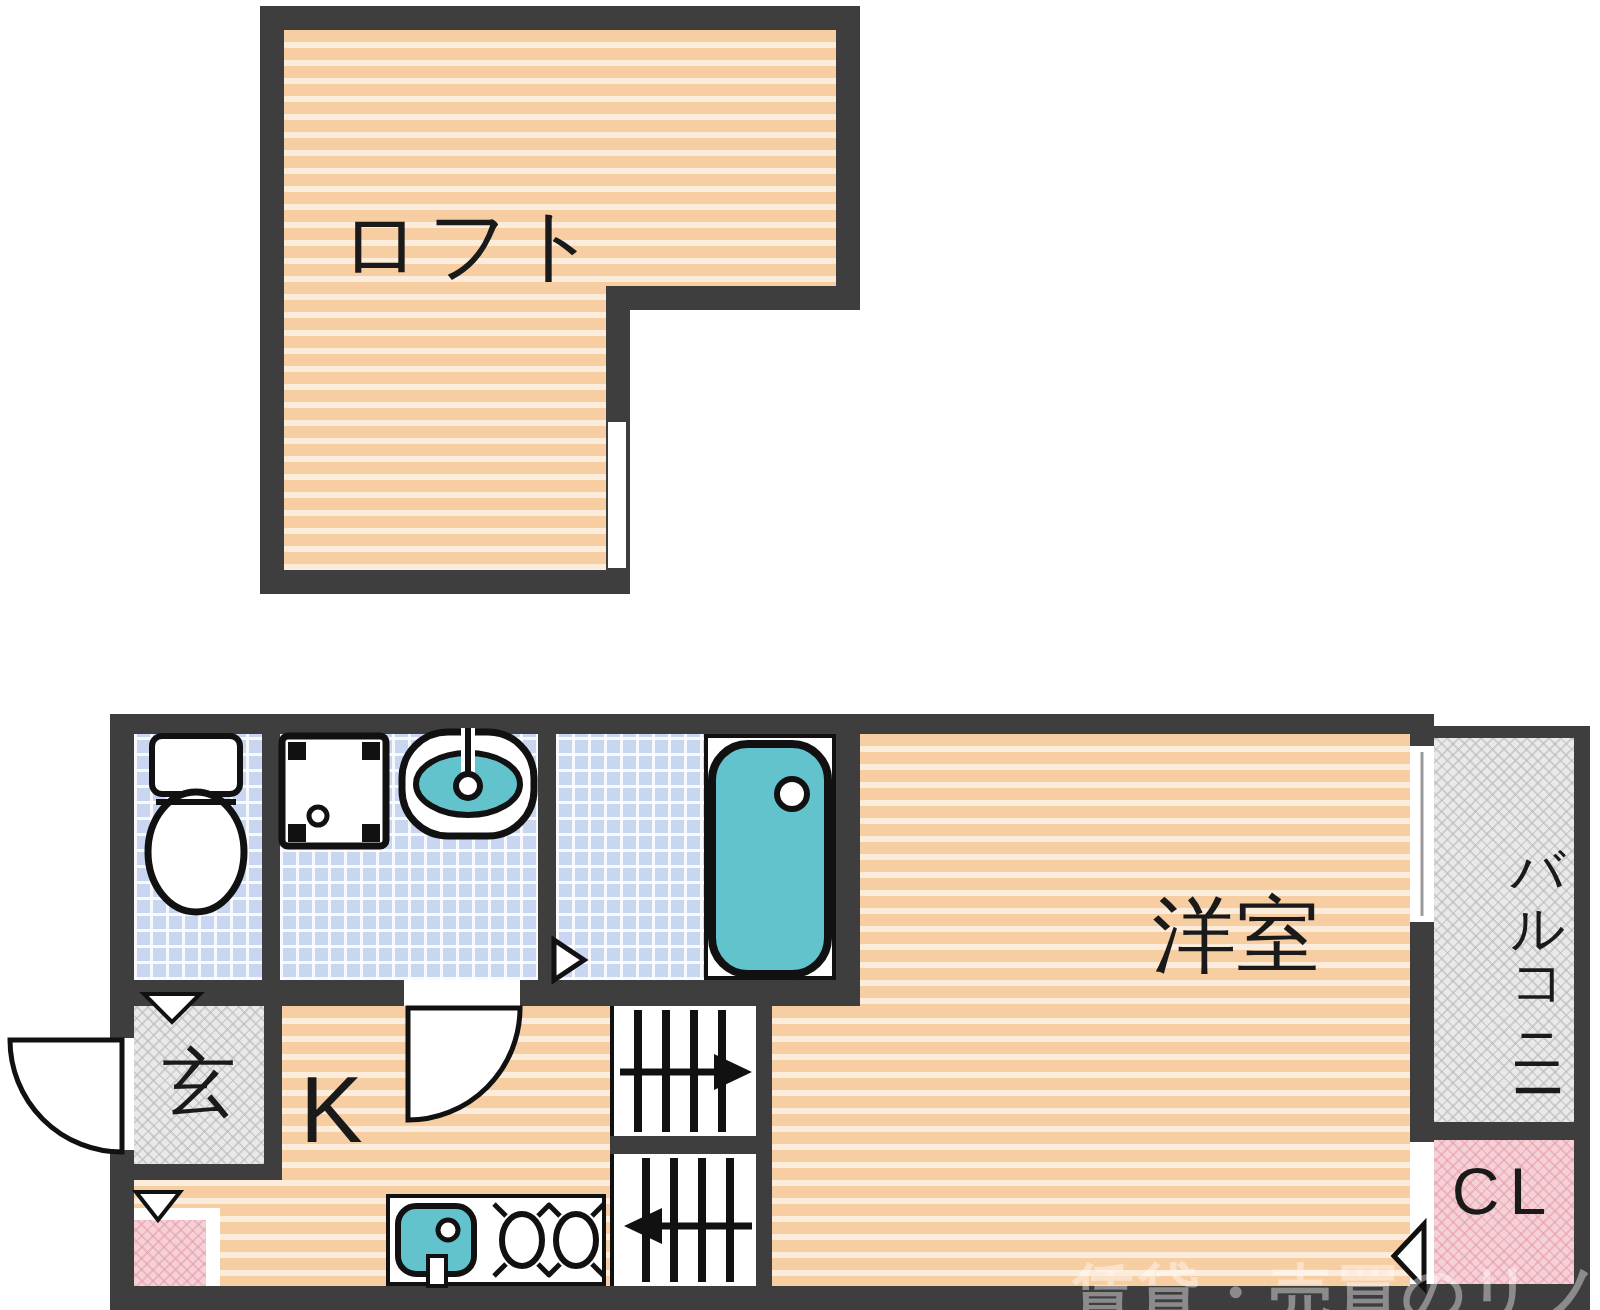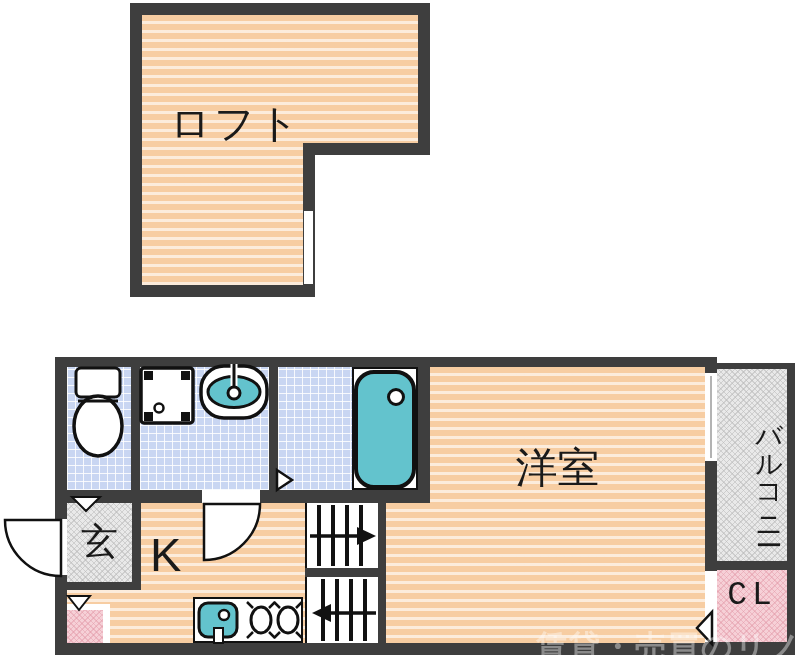--- a/index.html
+++ b/index.html
@@ -151,27 +151,27 @@
       <polygon points="357,527 357,545 376,536" fill="#111"></polygon>
     </g>
     <g>
       <line x1="331" y1="613" x2="376" y2="613" stroke="#111" stroke-width="3.5"></line>
       <polygon points="331,604 331,622 312,613" fill="#111"></polygon>
     </g>
   </svg>
 
   <div class="label" style="left:170px;top:100px;font-size:40px;letter-spacing:3px;z-index:6;">ロフト</div>
 
-  <div class="label center" style="left:455px;top:442px;width:205px;font-size:42px;z-index:6;line-height:1.25;">
+  <div class="label center" style="left:455px;top:442px;width:205px;font-size:42px;z-index:6;line-height:1.25;text-align:right;">
     <div>洋室</div>
   </div>
 
   <div class="label" style="left:150px;top:528px;font-size:47px;z-index:6;">K</div>
 
   <div class="label center" style="left:67px;top:521px;width:65px;font-size:37px;z-index:6;">玄</div>
 
   <div class="label center" style="left:720px;top:376px;width:64px;height:186px;font-size:27px;writing-mode:vertical-rl;
               text-align:center;letter-spacing:1px;z-index:6;">バルコニー</div>
 
-  <div class="label center" style="left:717px;top:577px;width:70px;font-size:33px;letter-spacing:5px;z-index:6;font-family:Liberation Mono, monospace;">CL</div>
+  <div class="label center" style="left:717px;top:577px;width:70px;font-size:33px;letter-spacing:5px;z-index:6;">CL</div>
 
   <div id="watermark">賃貸・売買のリノベ</div>
 </div>
 
 </body></html>

